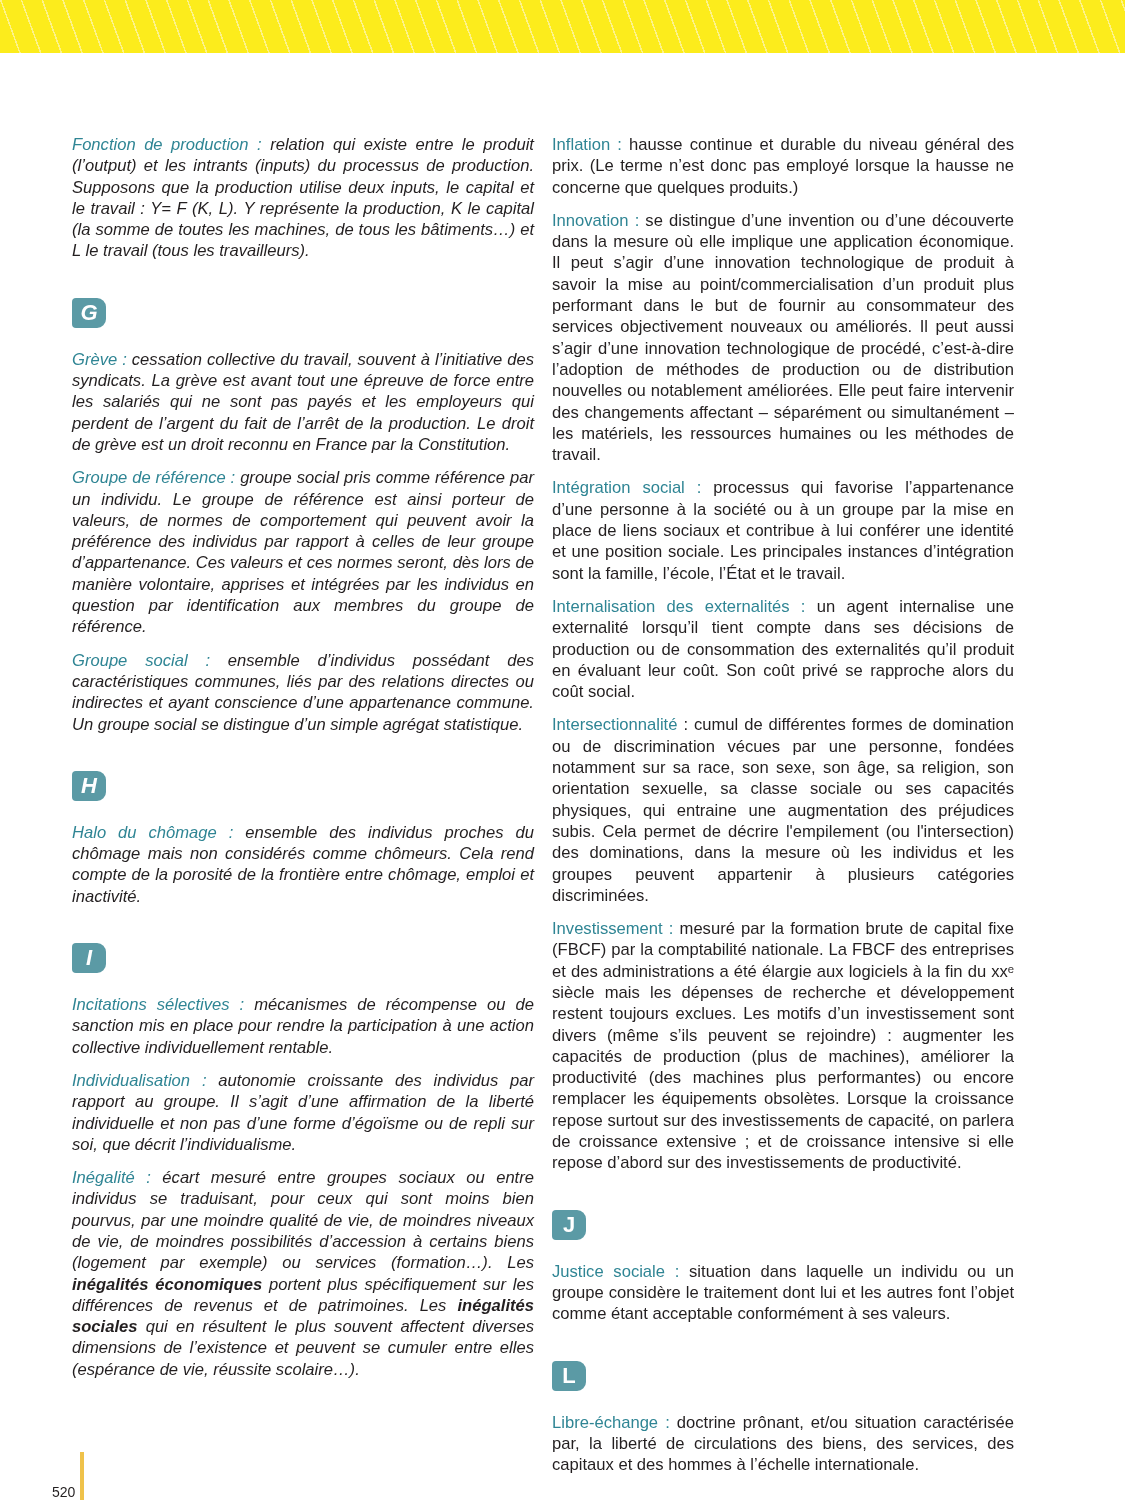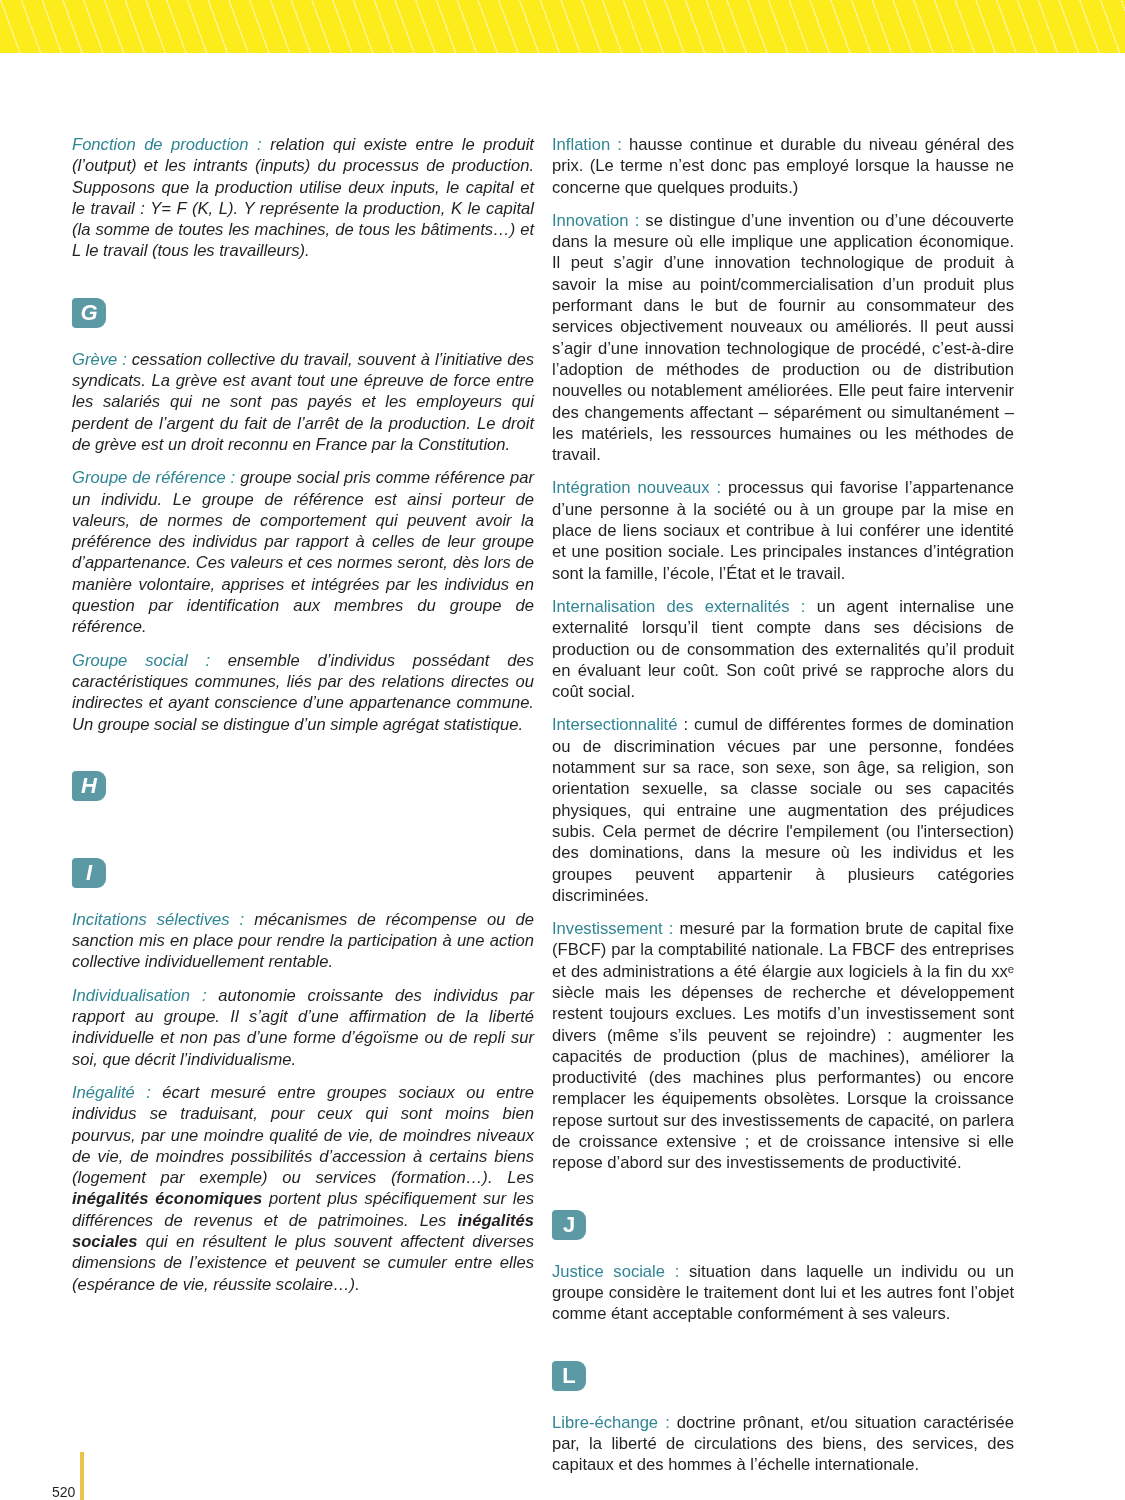--- a/index.html
+++ b/index.html
@@ -44,31 +44,32 @@
 
 <div class="col col-left">
   <p class="entry"><span class="term">Fonction de production :</span><span class="def"> relation qui existe entre le produit (l’output) et les intrants (inputs) du processus de production. Supposons que la production utilise deux inputs, le capital et le travail : Y= F (K, L). Y représente la production, K le capital (la somme de toutes les machines, de tous les bâtiments…) et L le travail (tous les travailleurs).</span></p>
 
   <div class="letter-wrap"><span class="letter">G</span></div>
   <p class="entry"><span class="term">Grève :</span><span class="def"> cessation collective du travail, souvent à l’initiative des syndicats. La grève est avant tout une épreuve de force entre les salariés qui ne sont pas payés et les employeurs qui perdent de l’argent du fait de l’arrêt de la production. Le droit de grève est un droit reconnu en France par la Constitution.</span></p>
   <p class="entry"><span class="term">Groupe de référence :</span><span class="def"> groupe social pris comme référence par un individu. Le groupe de référence est ainsi porteur de valeurs, de normes de comportement qui peuvent avoir la préférence des individus par rapport à celles de leur groupe d’appartenance. Ces valeurs et ces normes seront, dès lors de manière volontaire, apprises et intégrées par les individus en question par identification aux membres du groupe de référence.</span></p>
   <p class="entry"><span class="term">Groupe social :</span><span class="def"> ensemble d’individus possédant des caractéristiques communes, liés par des relations directes ou indirectes et ayant conscience d’une appartenance commune. Un groupe social se distingue d’un simple agrégat statistique.</span></p>
 
   <div class="letter-wrap"><span class="letter">H</span></div>
+  <p class="entry"><span class="term">Halo du chômage :</span><span class="def"> ensemble des individus proches du chômage mais non considérés comme chômeurs. Cela rend compte de la porosité de la frontière entre chômage, emploi et inactivité.</span></p>
 
   <div class="letter-wrap"><span class="letter">I</span></div>
   <p class="entry"><span class="term">Incitations sélectives :</span><span class="def"> mécanismes de récompense ou de sanction mis en place pour rendre la participation à une action collective individuellement rentable.</span></p>
   <p class="entry"><span class="term">Individualisation :</span><span class="def"> autonomie croissante des individus par rapport au groupe. Il s’agit d’une affirmation de la liberté individuelle et non pas d’une forme d’égoïsme ou de repli sur soi, que décrit l’individualisme.</span></p>
   <p class="entry"><span class="term">Inégalité :</span><span class="def"> écart mesuré entre groupes sociaux ou entre individus se traduisant, pour ceux qui sont moins bien pourvus, par une moindre qualité de vie, de moindres niveaux de vie, de moindres possibilités d’accession à certains biens (logement par exemple) ou services (formation…). Les </span><b>inégalités économiques</b><span class="def"> portent plus spécifiquement sur les différences de revenus et de patrimoines. Les </span><b>inégalités sociales</b><span class="def"> qui en résultent le plus souvent affectent diverses dimensions de l’existence et peuvent se cumuler entre elles (espérance de vie, réussite scolaire…).</span></p>
 </div>
 
 <div class="col col-right">
   <p class="entry"><span class="term">Inflation :</span><span class="def"> hausse continue et durable du niveau général des prix. (Le terme n’est donc pas employé lorsque la hausse ne concerne que quelques produits.)</span></p>
   <p class="entry"><span class="term">Innovation :</span><span class="def"> se distingue d’une invention ou d’une découverte dans la mesure où elle implique une application économique. Il peut s’agir d’une innovation technologique de produit à savoir la mise au point/commercialisation d’un produit plus performant dans le but de fournir au consommateur des services objectivement nouveaux ou améliorés. Il peut aussi s’agir d’une innovation technologique de procédé, c’est-à-dire l’adoption de méthodes de production ou de distribution nouvelles ou notablement améliorées. Elle peut faire intervenir des changements affectant – séparément ou simultanément – les matériels, les ressources humaines ou les méthodes de travail.</span></p>
-  <p class="entry"><span class="term">Intégration nouveaux :</span><span class="def"> processus qui favorise l’appartenance d’une personne à la société ou à un groupe par la mise en place de liens sociaux et contribue à lui conférer une identité et une position sociale. Les principales instances d’intégration sont la famille, l’école, l’État et le travail.</span></p>
+  <p class="entry"><span class="term">Intégration social :</span><span class="def"> processus qui favorise l’appartenance d’une personne à la société ou à un groupe par la mise en place de liens sociaux et contribue à lui conférer une identité et une position sociale. Les principales instances d’intégration sont la famille, l’école, l’État et le travail.</span></p>
   <p class="entry"><span class="term">Internalisation des externalités :</span><span class="def"> un agent internalise une externalité lorsqu’il tient compte dans ses décisions de production ou de consommation des externalités qu’il produit en évaluant leur coût. Son coût privé se rapproche alors du coût social.</span></p>
   <p class="entry"><span class="term">Intersectionnalité</span><span class="def"> : cumul de différentes formes de domination ou de discrimination vécues par une personne, fondées notamment sur sa race, son sexe, son âge, sa religion, son orientation sexuelle, sa classe sociale ou ses capacités physiques, qui entraine une augmentation des préjudices subis. Cela permet de décrire l'empilement (ou l'intersection) des dominations, dans la mesure où les individus et les groupes peuvent appartenir à plusieurs catégories discriminées.</span></p>
   <p class="entry"><span class="term">Investissement :</span><span class="def"> mesuré par la formation brute de capital fixe (FBCF) par la comptabilité nationale. La FBCF des entreprises et des administrations a été élargie aux logiciels à la fin du xxᵉ siècle mais les dépenses de recherche et développement restent toujours exclues. Les motifs d’un investissement sont divers (même s’ils peuvent se rejoindre) : augmenter les capacités de production (plus de machines), améliorer la productivité (des machines plus performantes) ou encore remplacer les équipements obsolètes. Lorsque la croissance repose surtout sur des investissements de capacité, on parlera de croissance extensive ; et de croissance intensive si elle repose d’abord sur des investissements de productivité.</span></p>
 
   <div class="letter-wrap"><span class="letter">J</span></div>
   <p class="entry"><span class="term">Justice sociale :</span><span class="def"> situation dans laquelle un individu ou un groupe considère le traitement dont lui et les autres font l’objet comme étant acceptable conformément à ses valeurs.</span></p>
 
   <div class="letter-wrap"><span class="letter">L</span></div>
   <p class="entry"><span class="term">Libre-échange :</span><span class="def"> doctrine prônant, et/ou situation caractérisée par, la liberté de circulations des biens, des services, des capitaux et des hommes à l’échelle internationale.</span></p>
 </div>

